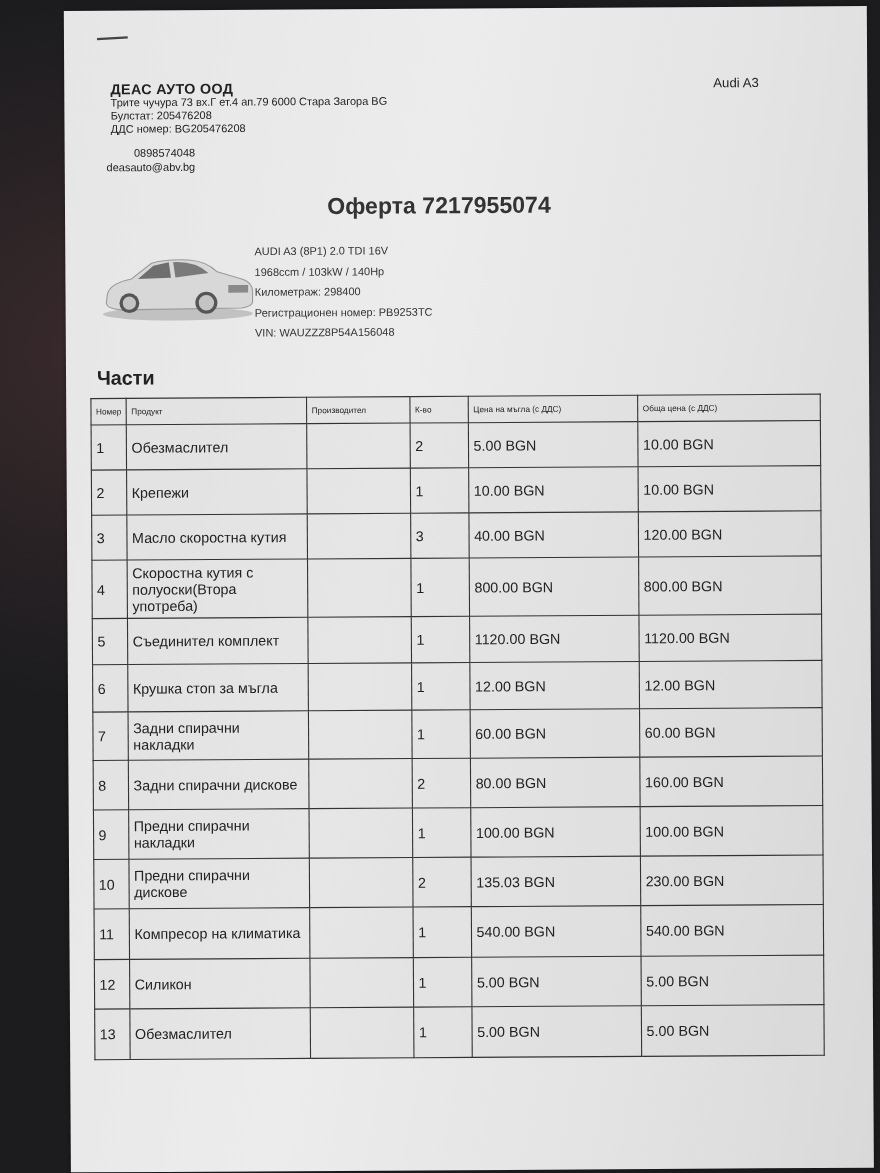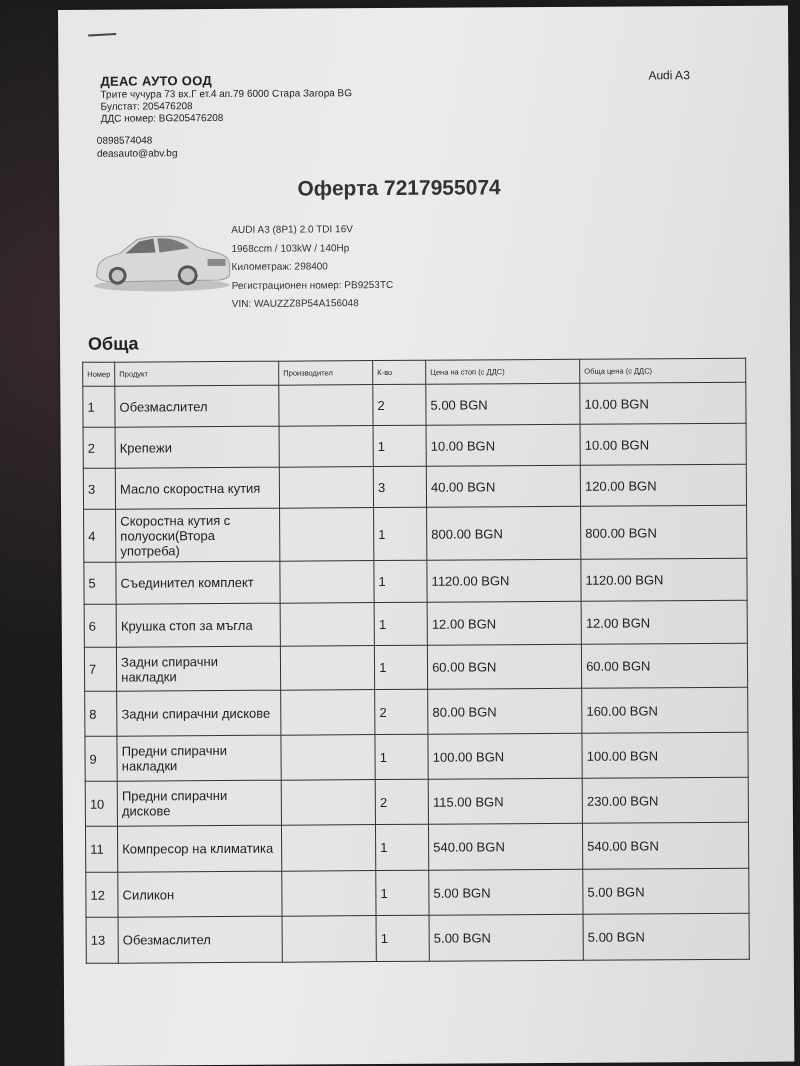--- a/index.html
+++ b/index.html
@@ -26,21 +26,21 @@
       box-shadow: 0 0 4px rgba(0,0,0,0.4);
     }
     .dash {
       position: absolute; left: 30px; top: 24px;
       width: 28px; height: 2px; background: #444;
       transform: rotate(-3deg);
     }
     .company { position: absolute; left: 42px; top: 64px; color: #222; }
     .company .name { font-weight: bold; font-size: 13px; letter-spacing: 0.3px; }
     .company .line { font-size: 10px; line-height: 12px; }
-    .contact { position: absolute; left: 38px; top: 124px; color: #222; font-size: 10px; line-height: 13px; }
+    .contact { position: absolute; left: 38px; top: 124px; color: #222; font-size: 10px; line-height: 13px; text-align: right; }
     .model-tag { position: absolute; left: 590px; top: 62px; font-weight: normal; font-size: 12px; color: #222; }
     .offer-title {
       position: absolute; left: 0; width: 680px; top: 168px;
       text-align: center; font-size: 21px; font-weight: bold; color: #333;
     }
     .car-img {
       position: absolute; left: 30px; top: 218px; width: 145px; height: 66px;
     }
     .vehicle { position: absolute; left: 172px; top: 212px; color: #333; font-size: 10px; }
     .vehicle div { height: 18.5px; line-height: 18.5px; }
@@ -103,30 +103,30 @@
   </svg>
 
   <div class="vehicle">
     <div>AUDI A3 (8P1) 2.0 TDI 16V</div>
     <div>1968ccm / 103kW / 140Hp</div>
     <div>Километраж: 298400</div>
     <div>Регистрационен номер: PB9253TC</div>
     <div>VIN: WAUZZZ8P54A156048</div>
   </div>
 
-  <div class="section-title">Обща</div>
+  <div class="section-title">Части</div>
 
   <table class="parts">
     <thead>
       <tr>
         <th style="width:14px;text-align:right;">Номер</th>
         <th>Продукт</th>
         <th>Производител</th>
         <th>К-во</th>
-        <th>Цена на стоп (с ДДС)</th>
+        <th>Цена на мъгла (с ДДС)</th>
         <th>Обща цена (с ДДС)</th>
       </tr>
     </thead>
     <tbody>
       <tr style="height:41px;">
         <td class="num">1</td>
         <td class="prod">Обезмаслител</td>
         <td class="mfr"></td>
         <td class="qty">2</td>
         <td class="unit">5.00 BGN</td>
@@ -194,21 +194,21 @@
         <td class="mfr"></td>
         <td class="qty">1</td>
         <td class="unit">100.00 BGN</td>
         <td>100.00 BGN</td>
       </tr>
       <tr style="height:45px;">
         <td class="num">10</td>
         <td class="prod">Предни спирачни дискове</td>
         <td class="mfr"></td>
         <td class="qty">2</td>
-        <td class="unit">115.00 BGN</td>
+        <td class="unit">135.03 BGN</td>
         <td>230.00 BGN</td>
       </tr>
       <tr style="height:46px;">
         <td class="num">11</td>
         <td class="prod">Компресор на климатика</td>
         <td class="mfr"></td>
         <td class="qty">1</td>
         <td class="unit">540.00 BGN</td>
         <td>540.00 BGN</td>
       </tr>

